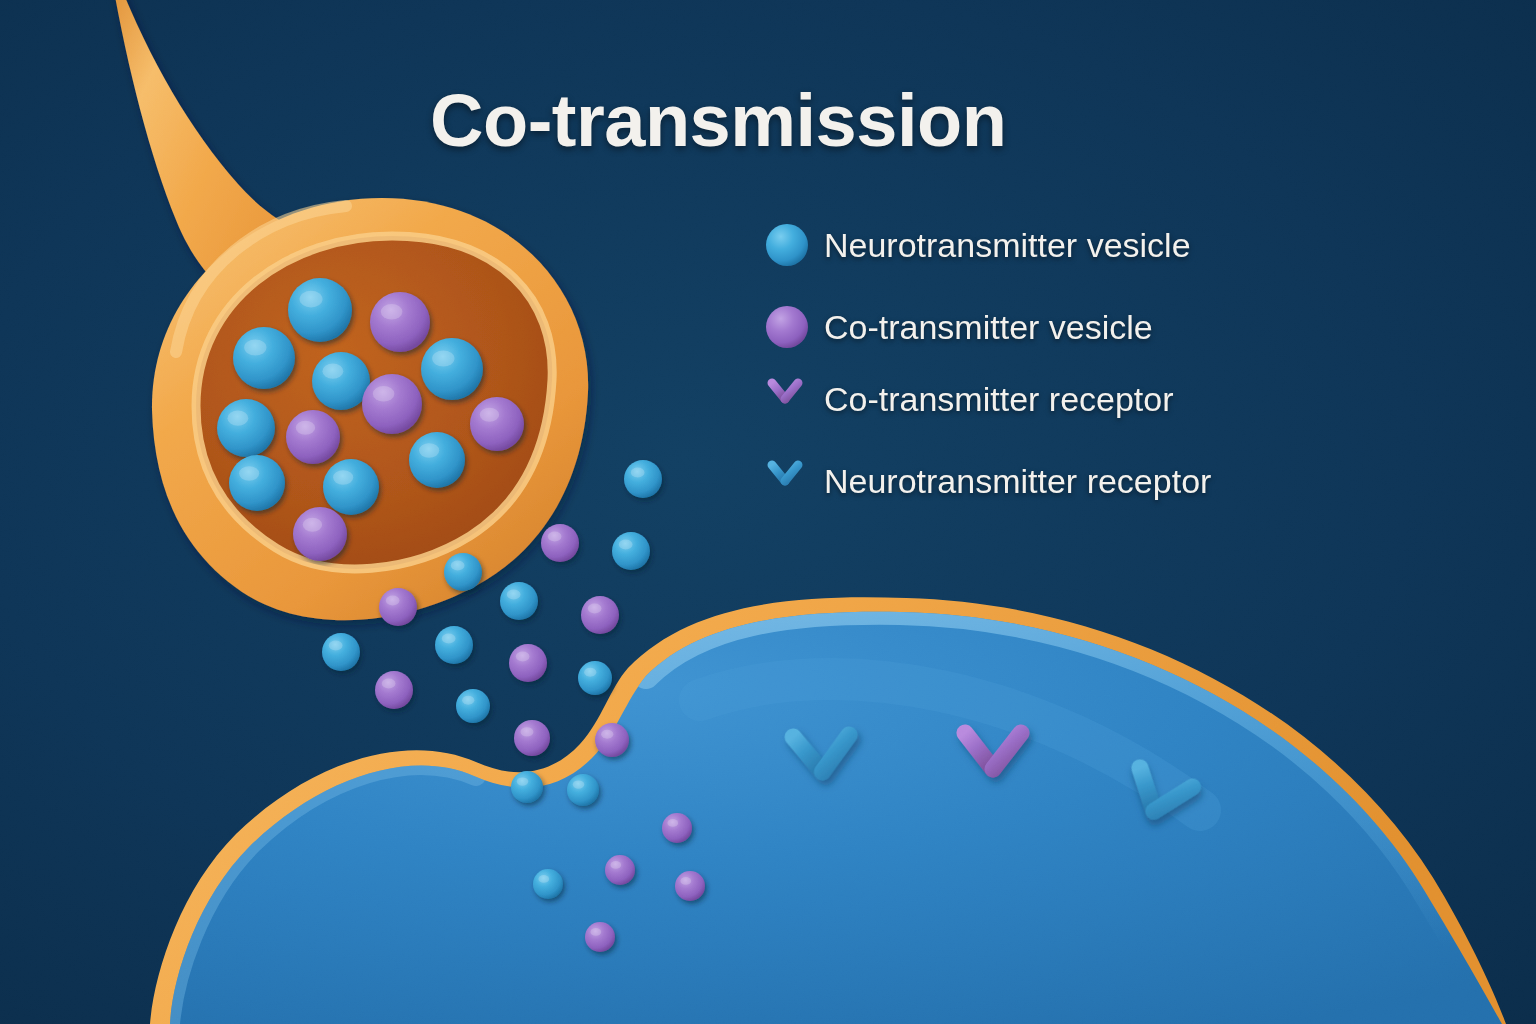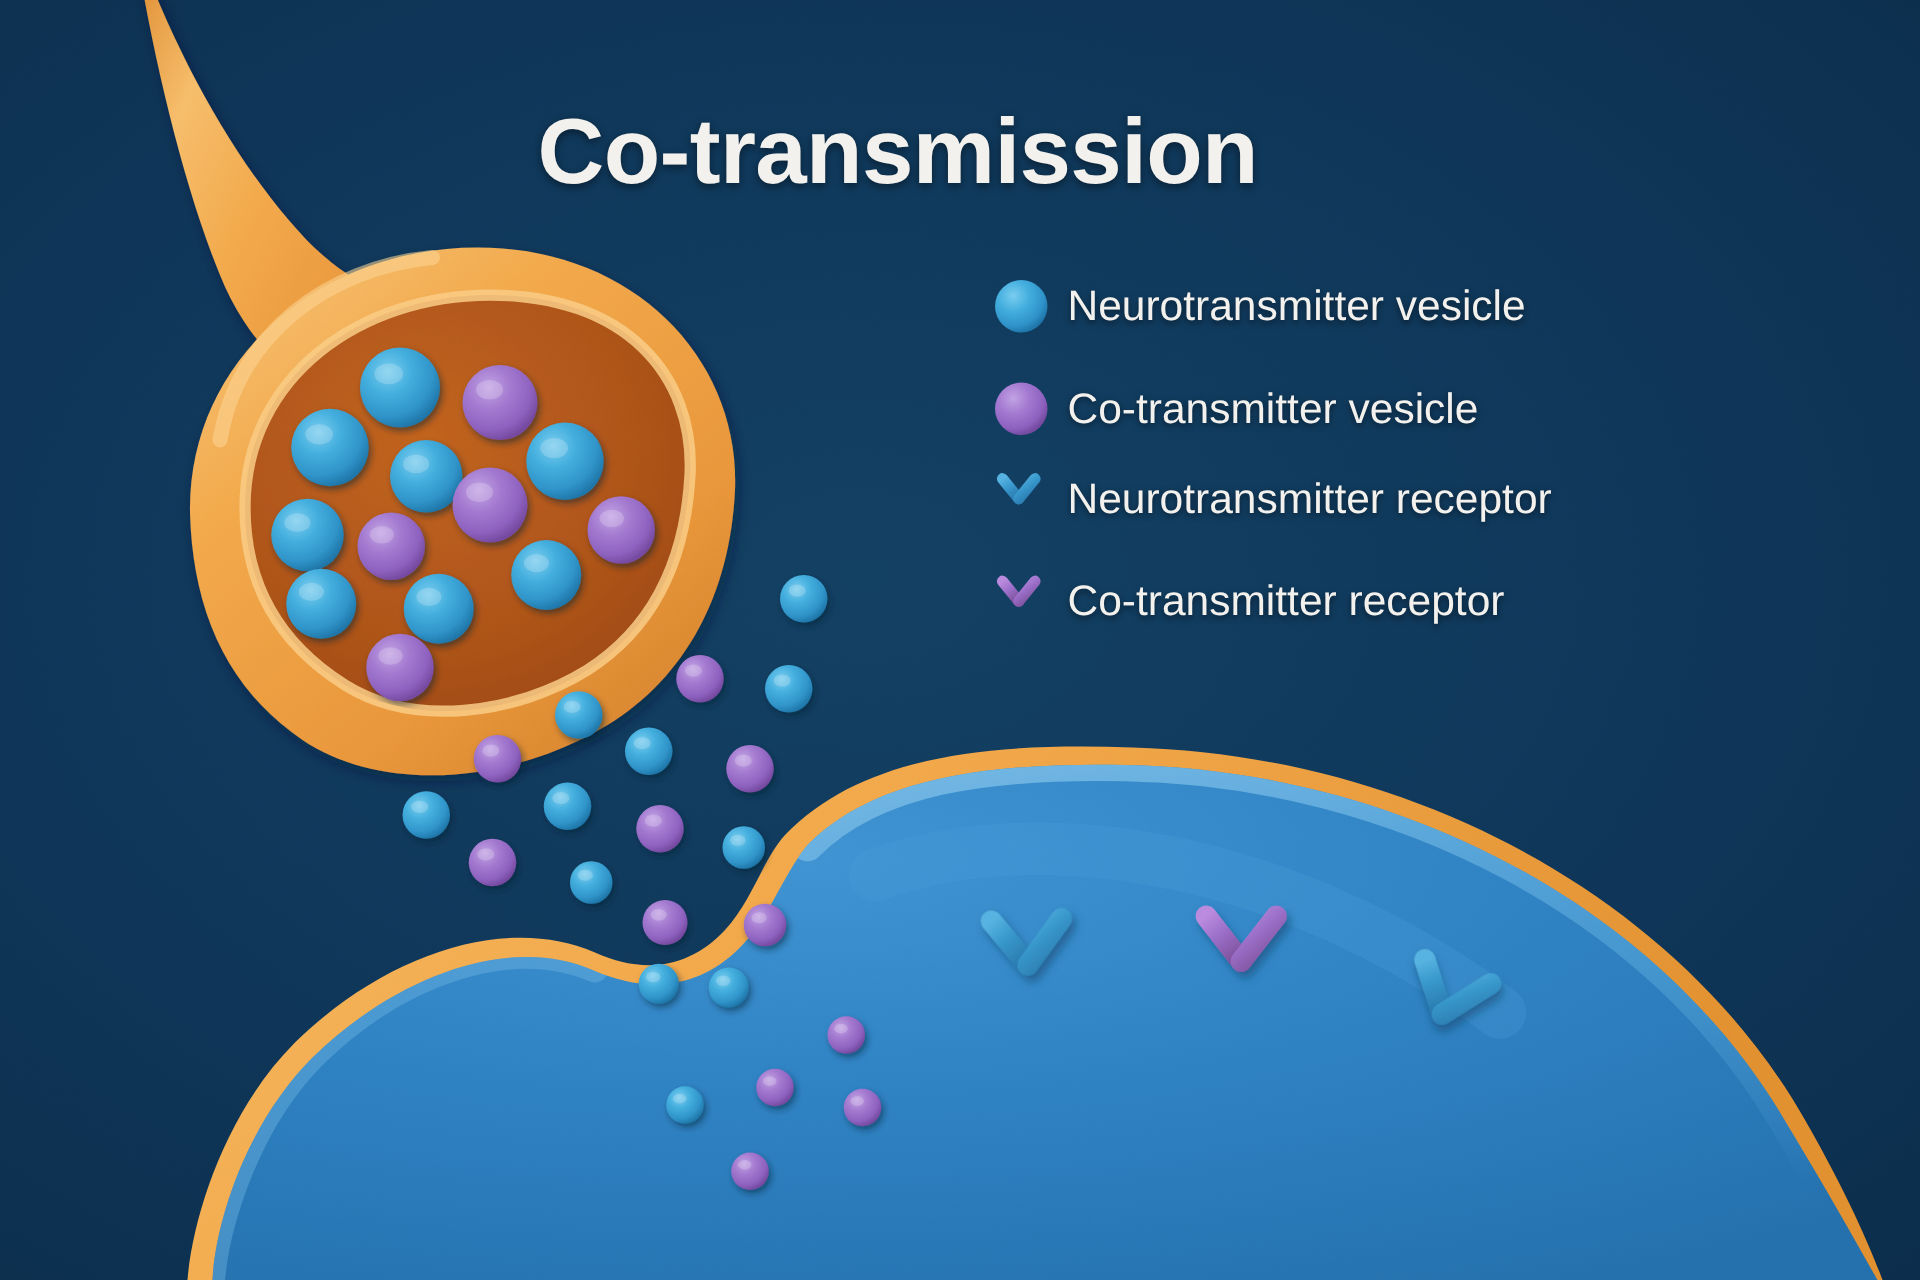--- a/index.html
+++ b/index.html
@@ -10,21 +10,21 @@
   }
   #scene{position:absolute;inset:0;width:1536px;height:1024px;}
 
   .title{
     position:absolute;left:430px;top:78px;
     font-size:74px;font-weight:700;color:#f3f1ed;
     letter-spacing:-0.5px;white-space:nowrap;
     text-shadow:0 3px 7px rgba(0,0,0,.45);
   }
 
-  .legend{position:absolute;left:794px;top:222px;width:640px;}
+  .legend{position:absolute;left:764px;top:222px;width:640px;}
   .legend-row{
     display:flex;align-items:center;height:46px;margin-bottom:36px;
   }
   .legend-row.gap{margin-bottom:26px;}
   .legend-marker{
     width:60px;flex:0 0 60px;display:flex;align-items:center;justify-content:flex-start;
   }
   .legend-label{
     font-size:34px;color:#f3f1ed;white-space:nowrap;
     text-shadow:0 2px 5px rgba(0,0,0,.5);line-height:1;
@@ -395,50 +395,50 @@
           <circle cx="23" cy="23" r="21" fill="url(#lgPurp)"></circle>
         </svg>
       </span>
       <span class="legend-label">Co-transmitter vesicle</span>
     </div>
 
     <div class="legend-row">
       <span class="legend-marker">
         <svg width="42" height="48" viewBox="0 0 42 48">
           <defs>
+            <linearGradient id="lgRecPurp" x1="0%" y1="0%" x2="60%" y2="100%">
+              <stop offset="0%" stop-color="#b98ade"></stop>
+                <stop offset="50%" stop-color="#9b6fc9"></stop>
+              <stop offset="100%" stop-color="#80539f"></stop>
+            </linearGradient>
+          </defs>
+          <g fill="none" stroke="url(#lgRecPurp)" stroke-width="9" stroke-linecap="round">
+            <path d="M21,45 L21,24"></path>
+            <path d="M21,24 L8,8"></path>
+            <path d="M21,24 L34,8"></path>
+          </g>
+        </svg>
+      </span>
+      <span class="legend-label">Co-transmitter receptor</span>
+    </div>
+
+    <div class="legend-row">
+      <span class="legend-marker">
+        <svg width="42" height="48" viewBox="0 0 42 48">
+          <defs>
             <linearGradient id="lgRecBlue" x1="0%" y1="0%" x2="60%" y2="100%">
               <stop offset="0%" stop-color="#56b2e0"></stop>
                 <stop offset="50%" stop-color="#3897cc"></stop>
               <stop offset="100%" stop-color="#2a7cb0"></stop>
             </linearGradient>
           </defs>
           <g fill="none" stroke="url(#lgRecBlue)" stroke-width="9" stroke-linecap="round">
             <path d="M21,45 L21,24"></path>
             <path d="M21,24 L8,8"></path>
             <path d="M21,24 L34,8"></path>
           </g>
         </svg>
       </span>
       <span class="legend-label">Neurotransmitter receptor</span>
     </div>
 
-    <div class="legend-row">
-      <span class="legend-marker">
-        <svg width="42" height="48" viewBox="0 0 42 48">
-          <defs>
-            <linearGradient id="lgRecPurp" x1="0%" y1="0%" x2="60%" y2="100%">
-              <stop offset="0%" stop-color="#b98ade"></stop>
-                <stop offset="50%" stop-color="#9b6fc9"></stop>
-              <stop offset="100%" stop-color="#80539f"></stop>
-            </linearGradient>
-          </defs>
-          <g fill="none" stroke="url(#lgRecPurp)" stroke-width="9" stroke-linecap="round">
-            <path d="M21,45 L21,24"></path>
-            <path d="M21,24 L8,8"></path>
-            <path d="M21,24 L34,8"></path>
-          </g>
-        </svg>
-      </span>
-      <span class="legend-label">Co-transmitter receptor</span>
-    </div>
-
   </div>
 </div>
 
 </body></html>

